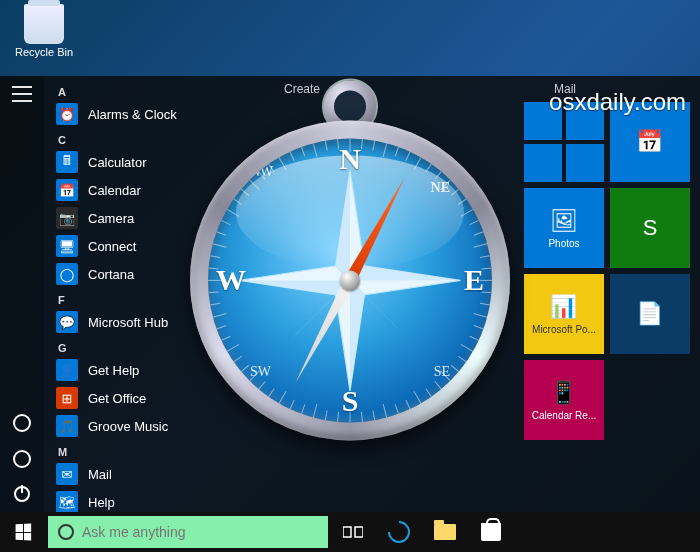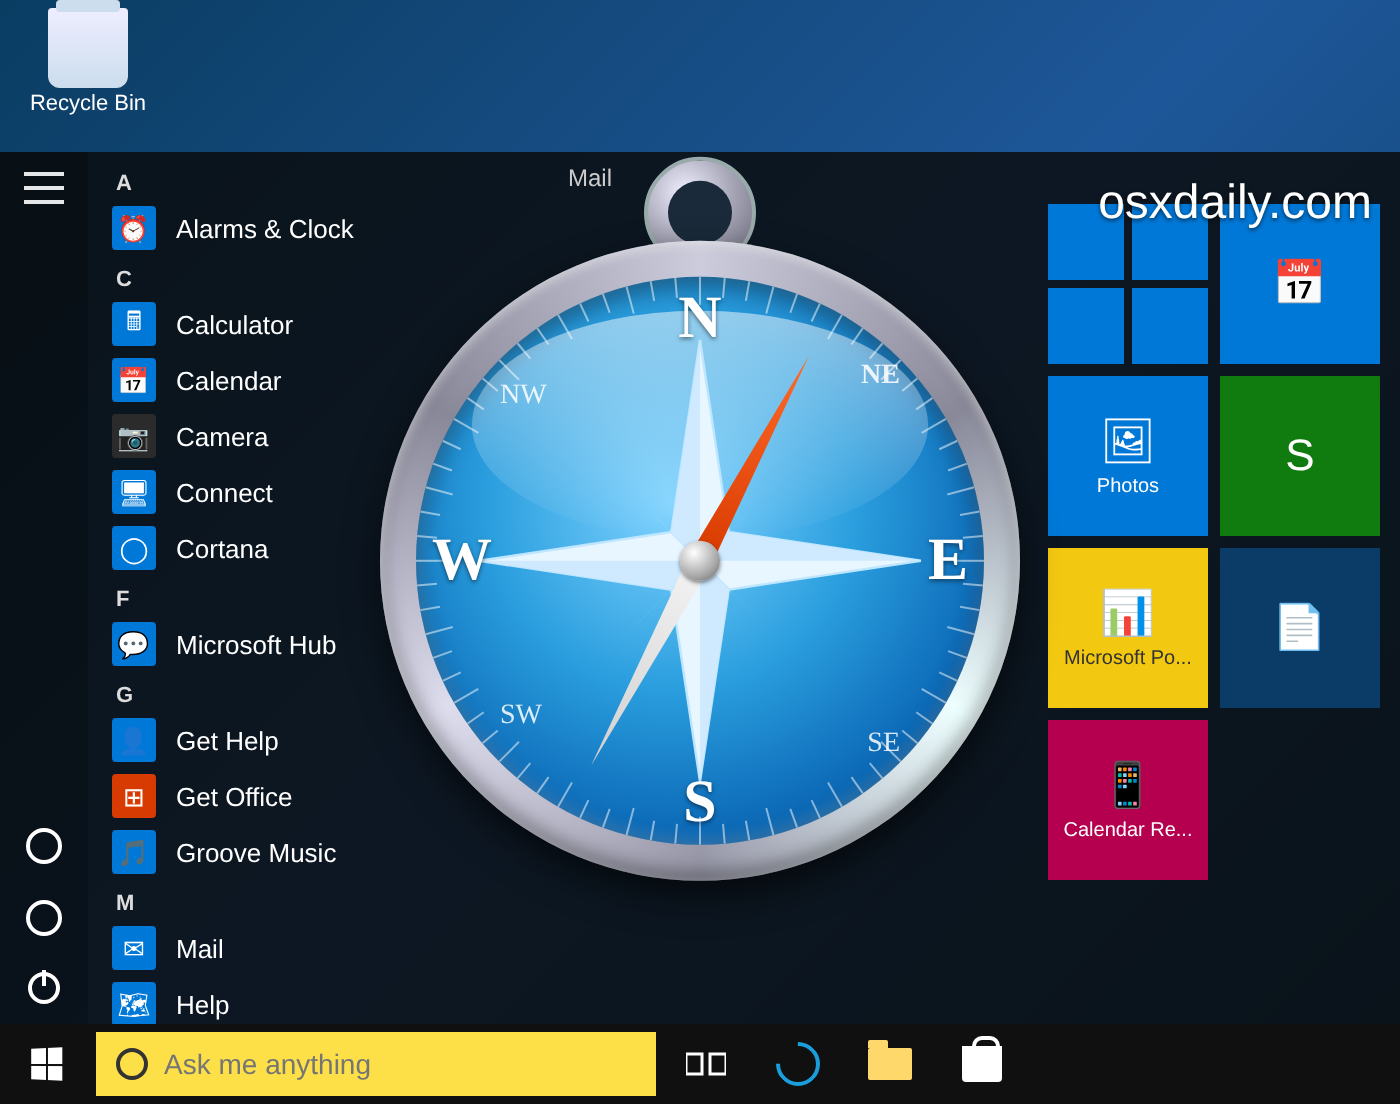--- a/index.html
+++ b/index.html
@@ -48,21 +48,21 @@
 .tile-sub { display:grid; grid-template-columns:1fr 1fr; grid-template-rows:1fr 1fr; gap:4px; width:80px; height:80px;}
 .tile-sub > div { background:#0078d7; }
 .tile-label { margin-top:4px; font-size:10px; }
 .tile .tile-ic { font-size:22px; }
 
 
 .taskbar { position: absolute; left: 0; right: 0; bottom: 0; height: 40px; background: #101010; display: flex; align-items: center; }
 .tb-start { width: 46px; height: 40px; display: flex; align-items: center; justify-content: center; }
 .win-logo { width:16px; height:16px; display:grid; grid-template-columns:1fr 1fr; grid-template-rows:1fr 1fr; gap:1px; transform: perspective(40px) rotateY(-14deg); }
 .win-logo > div { background:#fff; }
-.tb-search { flex: 0 0 280px; height: 32px; margin: 0 2px; background: #fde047; display: flex; align-items: center; gap: 8px; padding: 0 10px; }
+.tb-search { flex: 0 0 280px; height: 32px; margin: 0 2px; background: #86efac; display: flex; align-items: center; gap: 8px; padding: 0 10px; }
 .tb-search input { border: none; outline: none; font-size: 14px; flex: 1; color: #666; background: transparent; }
 .tb-cortana { width:16px; height:16px; border:2px solid #333; border-radius:50%; }
 .tb-btn { width: 46px; height: 40px; display:flex; align-items:center; justify-content:center; color:#fff; font-size:18px; }
 .tb-edge { width:22px;height:22px;border:2px solid #1a9edb;border-radius:50%;border-left-color:transparent;transform:rotate(45deg);}
 .tb-folder { width:22px;height:16px;background:#ffd86b;border-radius:1px;position:relative;}
 .tb-folder::before{content:"";position:absolute;top:-4px;left:0;width:10px;height:4px;background:#ffd86b;border-radius:1px 1px 0 0;}
 .tb-store { width:20px;height:18px;background:#fff;border-radius:0 0 2px 2px;position:relative;}
 .tb-store::before{content:"";position:absolute;top:-5px;left:5px;width:10px;height:6px;border:2px solid #fff;border-bottom:none;border-radius:5px 5px 0 0;}
 
 
@@ -76,22 +76,22 @@
 .star svg { width:100%; height:100%; }
 .needle-red { position:absolute; left:50%; top:50%; width:12px; height:116px; background:linear-gradient(180deg,#ff6a2a,#d83a00); transform-origin: 50% 100%; transform: translate(-50%,-100%) rotate(28deg); clip-path: polygon(50% 0, 100% 100%, 0 100%); box-shadow: 1px 1px 3px rgba(0,0,0,.4); }
 .needle-white { position:absolute; left:50%; top:50%; width:12px; height:116px; background:linear-gradient(180deg,#f4f4f4,#cfcfcf); transform-origin: 50% 0; transform: translate(-50%,0) rotate(28deg); clip-path: polygon(0 0, 100% 0, 50% 100%); box-shadow: 1px 1px 3px rgba(0,0,0,.4); }
 .hub { position:absolute; left:50%; top:50%; width:20px; height:20px; border-radius:50%; background: radial-gradient(circle at 35% 30%, #fff, #aaa 60%, #666); transform:translate(-50%,-50%); box-shadow: 0 1px 2px rgba(0,0,0,.5); }
 .cardinal { position:absolute; color:#fff; font-family: Georgia, serif; font-size:30px; font-weight:bold; text-shadow:0 1px 2px rgba(0,0,0,.5);}
 .cardinal.n { top:4px; left:50%; transform:translateX(-50%);} 
 .cardinal.s { bottom:4px; left:50%; transform:translateX(-50%);} 
 .cardinal.e { right:8px; top:50%; transform:translateY(-50%);} 
 .cardinal.w { left:8px; top:50%; transform:translateY(-50%);} 
 .inter { position:absolute; color:rgba(255,255,255,.85); font-family: Georgia, serif; font-size:14px; }
-.inter.nw { top:52px; left:42px;font-family:Liberation Serif, serif; } .inter.ne { top:42px; right:42px;font-weight:bold; }
-.inter.sw { bottom:56px; left:42px;text-align:right; } .inter.se { bottom:42px; right:42px; }
+.inter.nw { top:26px; left:42px;font-family:Liberation Serif, serif; } .inter.ne { top:42px; right:42px;font-weight:bold; }
+.inter.sw { bottom:42px; left:42px;text-align:right; } .inter.se { bottom:42px; right:42px; }
 .ticks { position:absolute; inset:0; }
 .ticks div { position:absolute; left:50%; top:0; width:1px; height:10px; background:rgba(255,255,255,.5); transform-origin: 50% 142px; }
 </style>
 </head>
 <body>
 
 <div class="desktop-icon">
   <div class="bin"></div>
   <div>Recycle Bin</div>
 </div>
@@ -161,20 +161,21 @@
         <span>Mail</span>
       </div>
       <div class="app-item">
         <div class="app-icon blue">🗺</div>
         <span>Help</span>
       </div>
     </div>
 
   <div class="tile-area">
     <div class="tile-headers">
+      <div>Create</div>
       <div>Mail</div>
     </div>
     <div class="tiles-right" id="tiles-right">
         <div class="tile-sub">
           <div></div>
           <div></div>
           <div></div>
           <div></div>
         </div>
         <div class="tile blue">

